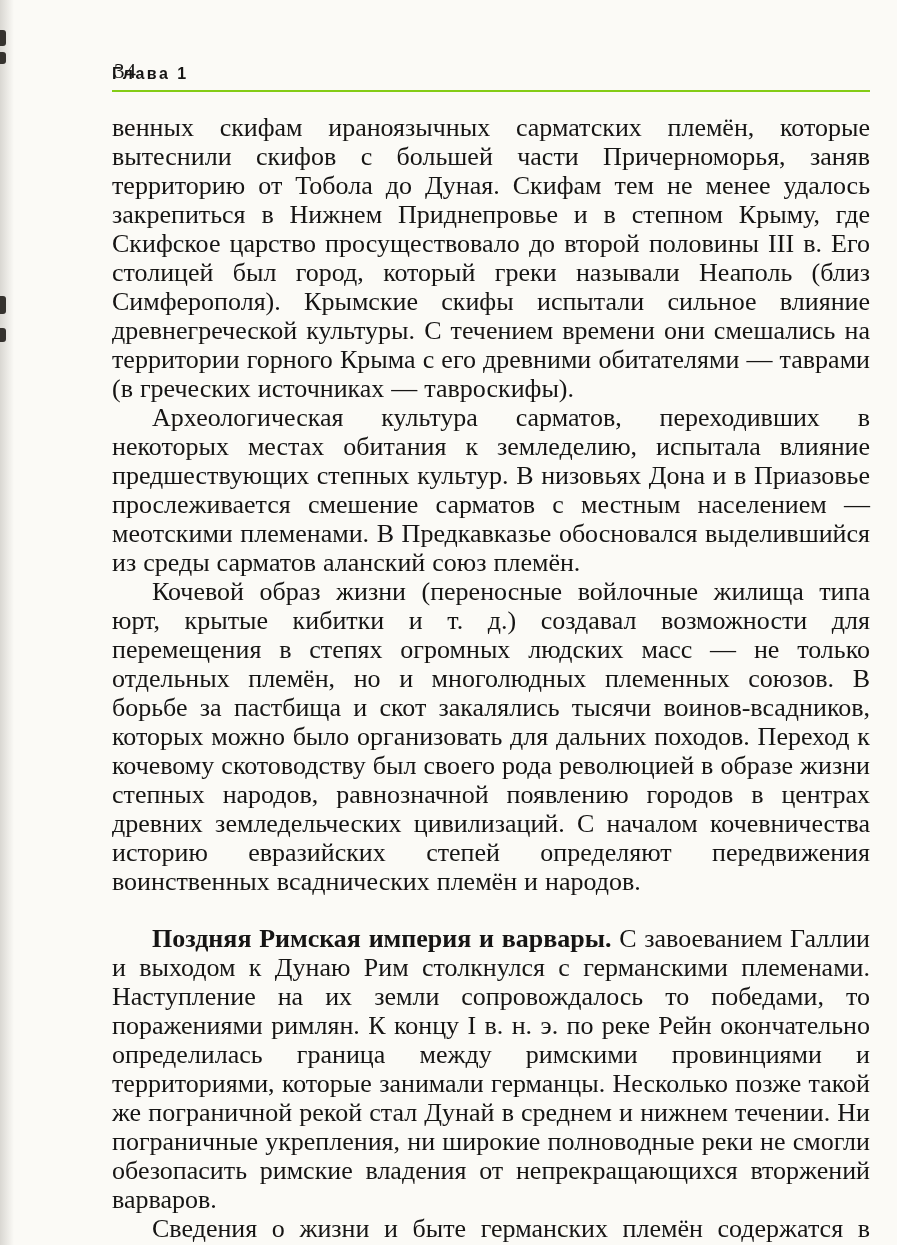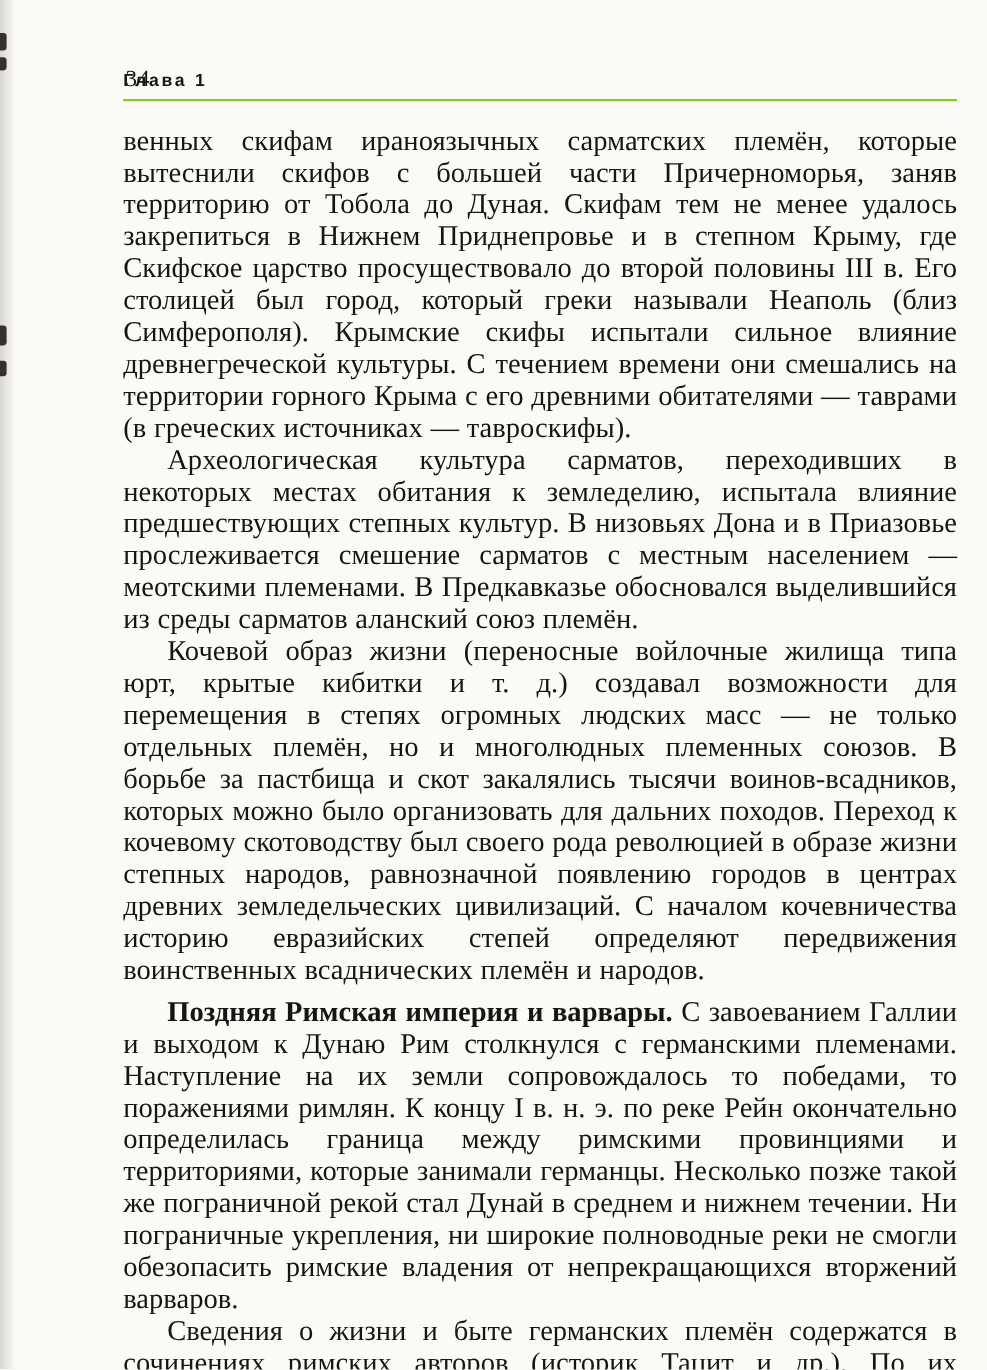--- a/index.html
+++ b/index.html
@@ -72,21 +72,21 @@
     word-spacing: 0.5px;
   }
   .body-text p {
     margin: 0;
     text-indent: 40px;
   }
   .body-text p.cont {
     text-indent: 0;
   }
   .body-text p.spaced {
-    margin-top: 9px;
+    margin-top: 28px;
   }
   .lead {
     font-weight: bold;
   }
 </style>
 </head>
 <body>
 
 <div class="scan-edge"></div>
 <div class="mark m1"></div>

